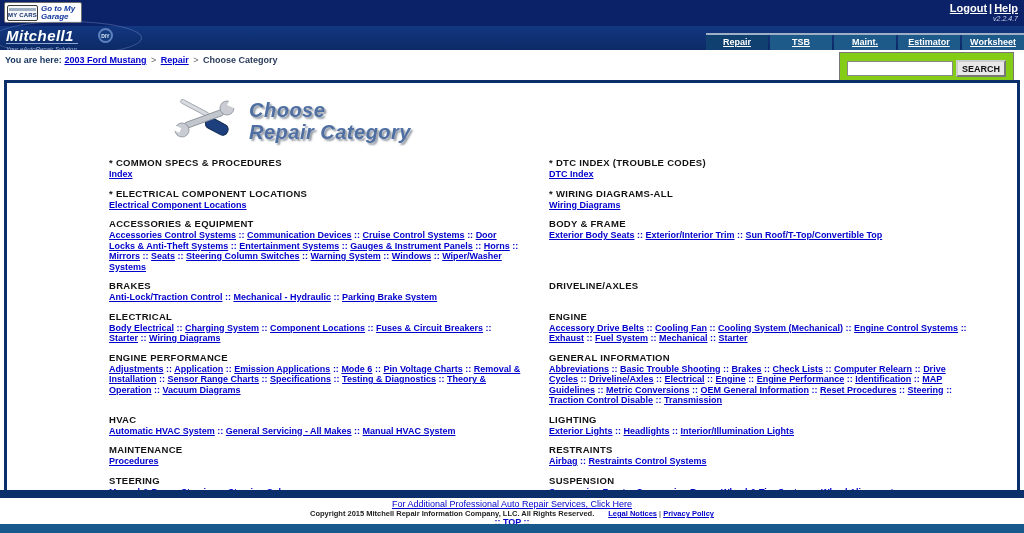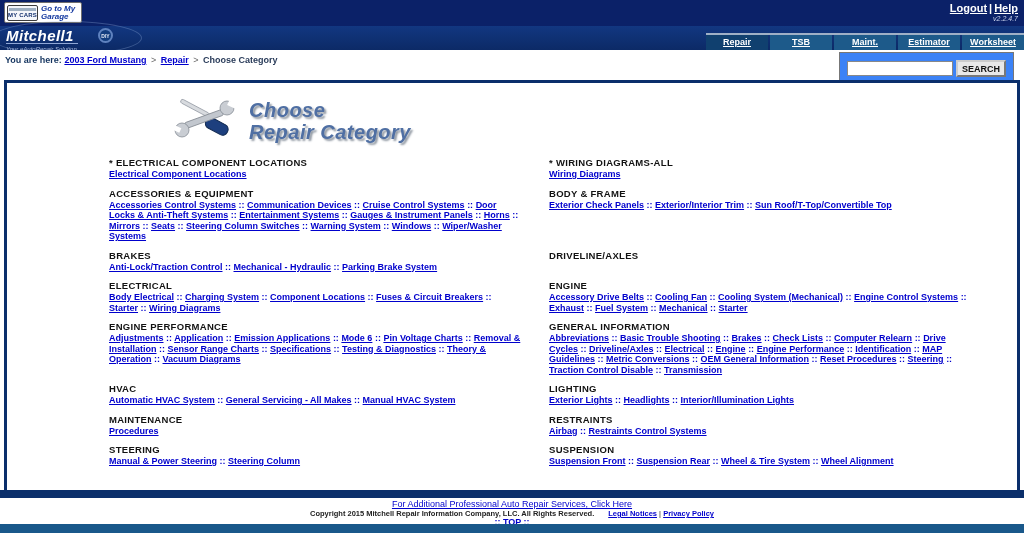--- a/index.html
+++ b/index.html
@@ -47,21 +47,21 @@
   .tab { width:62px; text-align:center; font-size:9px; font-weight:bold; color:#fff;
     text-decoration:underline; background:var(--tab); padding:2px 0 3px; cursor:pointer; }
   .tab.active { background:var(--tab-active); }
 
   
   .crumbrow { position:absolute; top:50px; left:0; right:0; height:30px; background:#fff; }
   .breadcrumb { position:absolute; left:5px; top:5px; font-size:9px; font-weight:bold; color:#14345f; }
   .crumb-link { color:var(--link); text-decoration:underline; }
   .crumb-sep { color:#666; font-weight:normal; margin:0 2px; }
   .crumb-current { color:#2a3c5a; }
-  .searchbox { position:absolute; right:10px; top:2px; border:1px solid #777; background:#3b82f6;
+  .searchbox { position:absolute; right:10px; top:2px; border:1px solid #777; background:#84cc16;
     padding:7px; display:flex; gap:3px; align-items:center; }
   .search-input { width:106px; height:15px; border:1px solid #888; font-size:9px; padding:0 2px;
     font-family:"Liberation Sans", sans-serif; }
   .search-button { font-size:9px; font-weight:bold; color:#111; background:#e8e8e8;
     border:2px outset #ccc; height:17px; padding:0 4px; cursor:pointer;
     font-family:"Liberation Sans", sans-serif; }
 
   
   .panel { position:absolute; left:4px; right:4px; top:80px; height:410px; background:#fff;
     border:3px solid var(--panel-border); border-bottom:none; overflow:hidden; }
@@ -156,34 +156,42 @@
       <circle cx="56" cy="11" r="7" fill="#c9cdd3" stroke="#878d95" stroke-width="0.8"></circle>
       <rect x="57" y="5" width="9" height="5" fill="#ffffff" transform="rotate(25 61 7)"></rect>
     </svg>
     <div class="title-block">
       <div class="title-line">Choose</div>
       <div class="title-line">Repair Category</div>
     </div>
   </div>
   <div class="cat-grid">
       <div class="cat-cell">
+        <div class="cat-heading">* COMMON SPECS &amp; PROCEDURES</div>
+        <div class="cat-links"><a class="cat-link">Index</a></div>
+      </div>
+      <div class="cat-cell">
+        <div class="cat-heading">* DTC INDEX (TROUBLE CODES)</div>
+        <div class="cat-links"><a class="cat-link">DTC Index</a></div>
+      </div>
+      <div class="cat-cell">
         <div class="cat-heading">* ELECTRICAL COMPONENT LOCATIONS</div>
         <div class="cat-links"><a class="cat-link">Electrical Component Locations</a></div>
       </div>
       <div class="cat-cell">
         <div class="cat-heading">* WIRING DIAGRAMS-ALL</div>
         <div class="cat-links"><a class="cat-link">Wiring Diagrams</a></div>
       </div>
       <div class="cat-cell">
         <div class="cat-heading">ACCESSORIES &amp; EQUIPMENT</div>
         <div class="cat-links"><a class="cat-link">Accessories Control Systems</a><span class="sep"> :: </span><a class="cat-link">Communication Devices</a><span class="sep"> :: </span><a class="cat-link">Cruise Control Systems</a><span class="sep"> :: </span><a class="cat-link">Door Locks &amp; Anti-Theft Systems</a><span class="sep"> :: </span><a class="cat-link">Entertainment Systems</a><span class="sep"> :: </span><a class="cat-link">Gauges &amp; Instrument Panels</a><span class="sep"> :: </span><a class="cat-link">Horns</a><span class="sep"> :: </span><a class="cat-link">Mirrors</a><span class="sep"> :: </span><a class="cat-link">Seats</a><span class="sep"> :: </span><a class="cat-link">Steering Column Switches</a><span class="sep"> :: </span><a class="cat-link">Warning System</a><span class="sep"> :: </span><a class="cat-link">Windows</a><span class="sep"> :: </span><a class="cat-link">Wiper/Washer Systems</a></div>
       </div>
       <div class="cat-cell">
         <div class="cat-heading">BODY &amp; FRAME</div>
-        <div class="cat-links"><a class="cat-link">Exterior Check Panels</a><span class="sep"> :: </span><a class="cat-link">Exterior/Interior Trim</a><span class="sep"> :: </span><a class="cat-link">Sun Roof/T-Top/Convertible Top</a></div>
+        <div class="cat-links"><a class="cat-link">Exterior Body Seats</a><span class="sep"> :: </span><a class="cat-link">Exterior/Interior Trim</a><span class="sep"> :: </span><a class="cat-link">Sun Roof/T-Top/Convertible Top</a></div>
       </div>
       <div class="cat-cell">
         <div class="cat-heading">BRAKES</div>
         <div class="cat-links"><a class="cat-link">Anti-Lock/Traction Control</a><span class="sep"> :: </span><a class="cat-link">Mechanical - Hydraulic</a><span class="sep"> :: </span><a class="cat-link">Parking Brake System</a></div>
       </div>
       <div class="cat-cell">
         <div class="cat-heading">DRIVELINE/AXLES</div>
       </div>
       <div class="cat-cell">
         <div class="cat-heading">ELECTRICAL</div>

